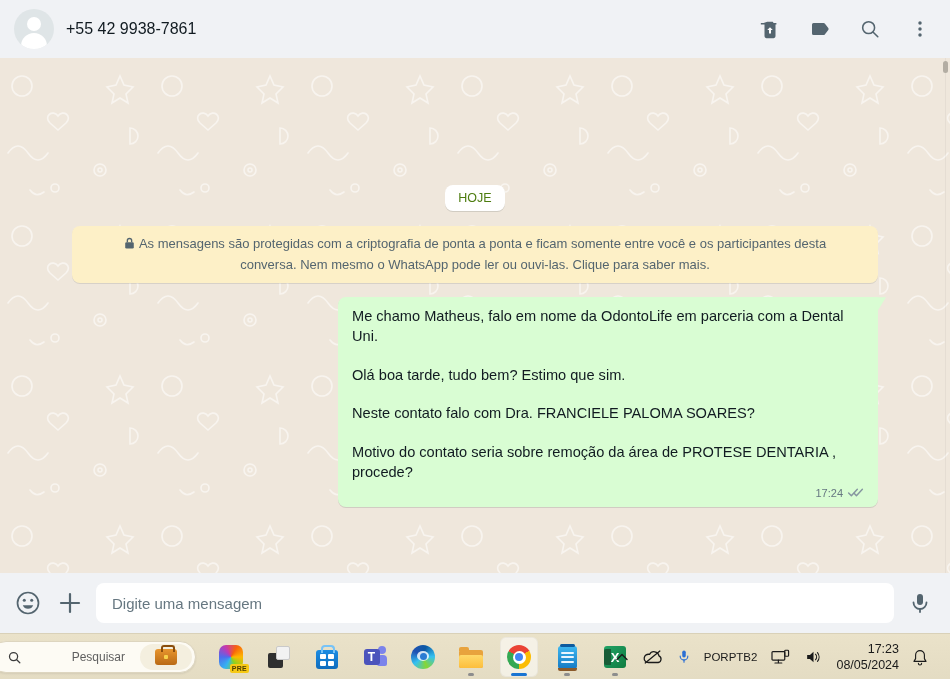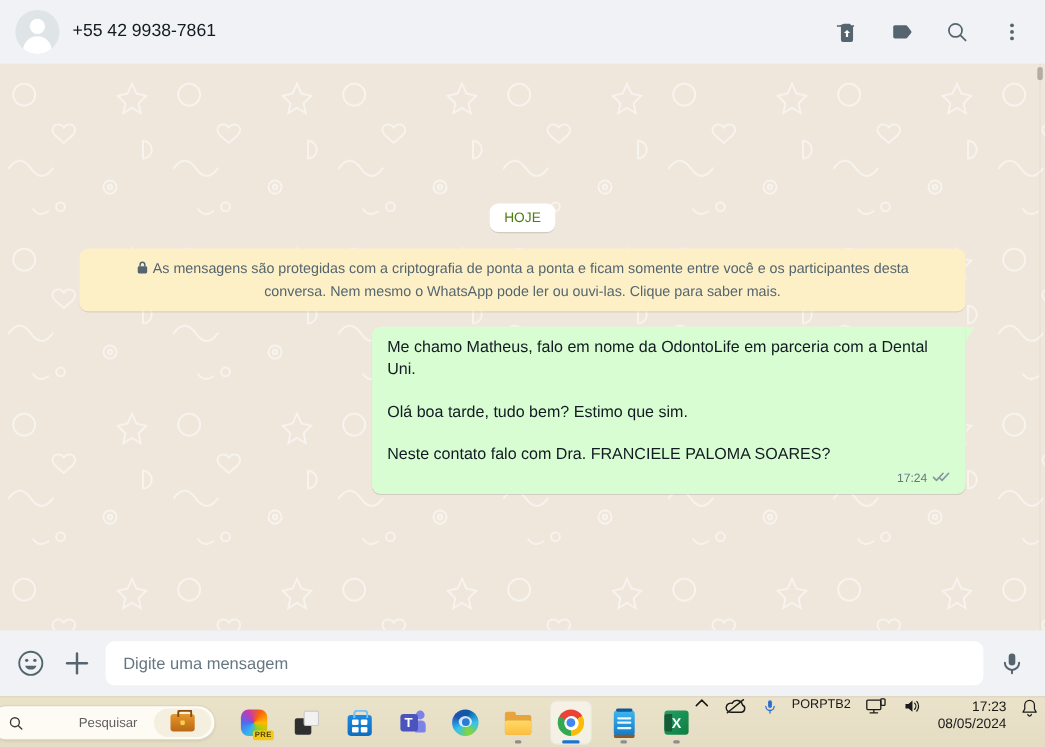--- a/index.html
+++ b/index.html
@@ -77,21 +77,21 @@
   .chrome:before { content:""; position:absolute; left:5.5px; top:5.5px; width:13px; height:13px; border-radius:50%; background:#fff; }
   .chrome:after { content:""; position:absolute; left:8px; top:8px; width:8px; height:8px; border-radius:50%; background:#4285f4; }
   .notepad { position:relative; width:19px; height:23px; background:linear-gradient(#3db7f0,#1479c4); border-radius:3px; }
   .notepad:before { content:""; position:absolute; top:-2px; left:2px; right:2px; height:3px; background:#0d5a9e; border-radius:2px; }
   .notepad .lines { position:absolute; left:3px; right:3px; top:6px; display:flex; flex-direction:column; gap:2.5px; }
   .notepad .lines i { height:2px; background:#e9f6ff; border-radius:1px; }
   .notepad:after { content:""; position:absolute; left:0; right:0; bottom:-2px; height:3px; background:#8b5a2b; border-radius:0 0 2px 2px; }
   .excel { position:relative; width:22px; height:22px; background:linear-gradient(135deg,#21a366,#107c41); border-radius:3px; display:flex; align-items:center; justify-content:center; }
   .excel .xbar { position:absolute; left:0; top:3px; bottom:3px; width:7px; background:#185c37; border-radius:2px 0 0 2px; }
   .excel .x { position:relative; color:#fff; font-weight:bold; font-size:13px; font-family:"Liberation Sans",sans-serif; }
-  .tb-tray { position:absolute; right:6px; top:0; height:46px; display:flex; align-items:flex-start; gap:13px; }
+  .tb-tray { position:absolute; right:22px; top:0; height:46px; display:flex; align-items:center; gap:13px; }
   .tray-item { display:flex; align-items:center; justify-content:center; cursor:pointer; }
   .lang { font-size:11.5px; color:#1a1a1a; text-align:center; line-height:1.25; }
   .clock { font-size:12.5px; color:#1a1a1a; text-align:right; line-height:1.3; }
 
   .svgline { stroke:#54656f; fill:none; stroke-width:1.7; stroke-linecap:round; stroke-linejoin:round; }
   .trayline { stroke:#1a1a1a; fill:none; stroke-width:1.4; stroke-linecap:round; stroke-linejoin:round; }
 </style>
 </head>
 <body>
 
@@ -162,20 +162,21 @@
           </svg>
         </span><span>As mensagens são protegidas com a criptografia de ponta a ponta e ficam somente entre você e os participantes desta conversa. Nem mesmo o WhatsApp pode ler ou ouvi-las. Clique para saber mais.</span>
       </div>
 
       <div class="msg-row">
         <div class="bubble">
           <div class="tail"></div>
           <p>Me chamo Matheus, falo em nome da OdontoLife em parceria com a Dental Uni.</p>
           <p>Olá boa tarde, tudo bem? Estimo que sim.</p>
           <p>Neste contato falo com Dra. FRANCIELE PALOMA SOARES?</p>
+          <p>Motivo do contato seria sobre remoção da área de PROTESE DENTARIA , procede?</p>
           <div class="meta-row">
             <span class="msg-time">17:24</span>
             <span>
               <svg width="17" height="11" viewBox="0 0 18 12">
                 <path d="M1.5 6.5 L4.5 9.5 L11 2.5" stroke="#8696a0" stroke-width="1.6" fill="none" stroke-linecap="round" stroke-linejoin="round"></path>
                 <path d="M7.5 6.9 L10 9.5 L16.5 2.5" stroke="#8696a0" stroke-width="1.6" fill="none" stroke-linecap="round" stroke-linejoin="round"></path>
               </svg>
             </span>
           </div>
         </div>

